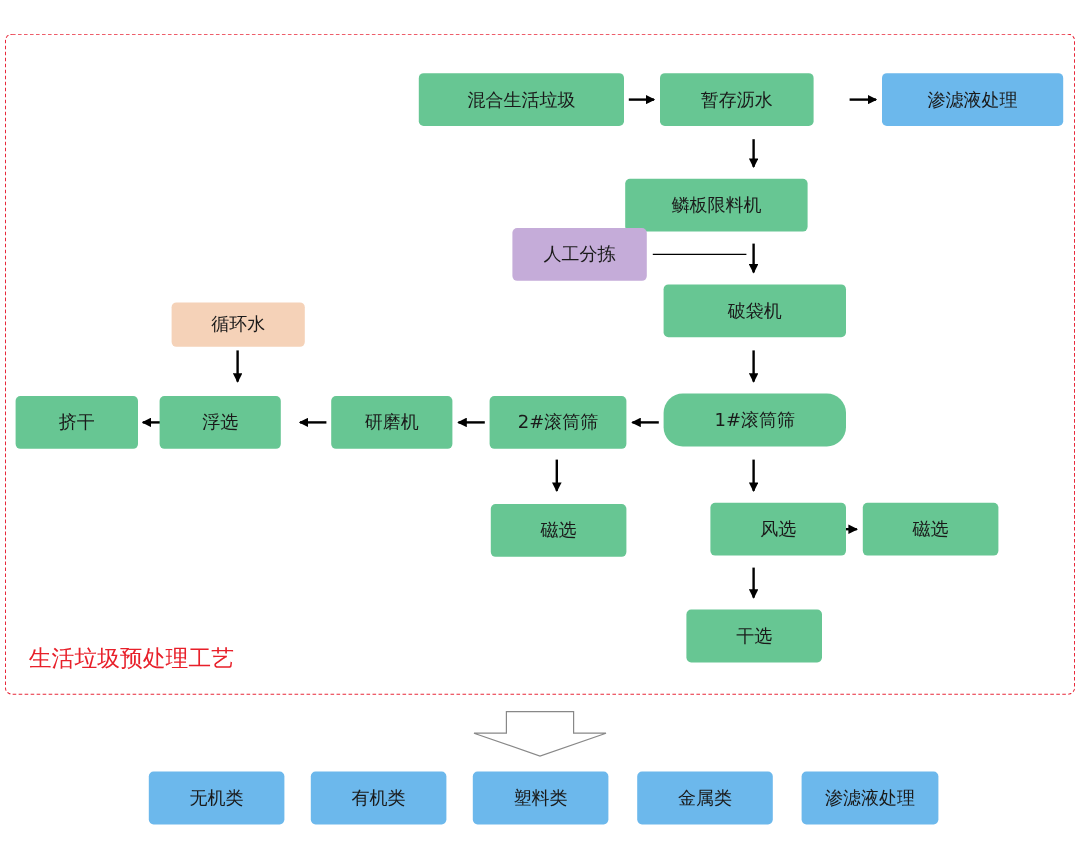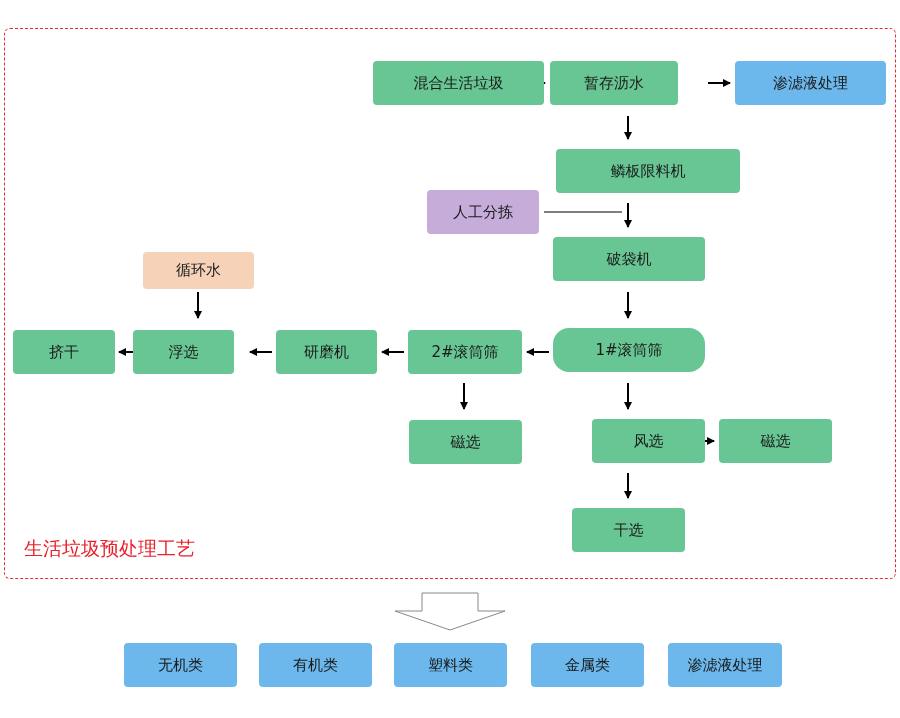--- a/index.html
+++ b/index.html
@@ -42,30 +42,30 @@
     <line x1="141" y1="352" x2="119" y2="352" marker-end="url(#ah)"></line>
     <line x1="198" y1="292" x2="198" y2="318" marker-end="url(#ah)"></line>
     <line x1="464" y1="383" x2="464" y2="409" marker-end="url(#ah)"></line>
     <line x1="628" y1="383" x2="628" y2="409" marker-end="url(#ah)"></line>
     <line x1="690" y1="441" x2="714" y2="441" marker-end="url(#ah)"></line>
     <line x1="628" y1="473" x2="628" y2="498" marker-end="url(#ah)"></line>
   </g>
   <path d="M422,593 L478,593 L478,611 L505,611 L450,630 L395,611 L422,611 Z" fill="#ffffff" stroke="#888" stroke-width="1"></path>
 </svg>
 
-<div class="node green" style="left:349px;top:61px;width:171px;height:44px;margin-left:24px;">
+<div class="node green" style="left:349px;top:61px;width:171px;height:44px;">
     <span>混合生活垃圾</span>
   </div>
 <div class="node green" style="left:550px;top:61px;width:128px;height:44px;">
     <span>暂存沥水</span>
   </div>
 <div class="node blue" style="left:735px;top:61px;width:151px;height:44px;">
     <span>渗滤液处理</span>
   </div>
-<div class="node green" style="left:556px;top:149px;width:184px;height:44px;text-align:right;">
+<div class="node green" style="left:521px;top:149px;width:152px;height:44px;text-align:right;">
     <span>鳞板限料机</span>
   </div>
 <div class="node purple" style="left:427px;top:190px;width:112px;height:44px;">
     <span>人工分拣</span>
   </div>
 <div class="node green" style="left:553px;top:237px;width:152px;height:44px;">
     <span>破袋机</span>
   </div>
 <div class="node peach" style="left:143px;top:252px;width:111px;height:37px;">
     <span>循环水</span>

